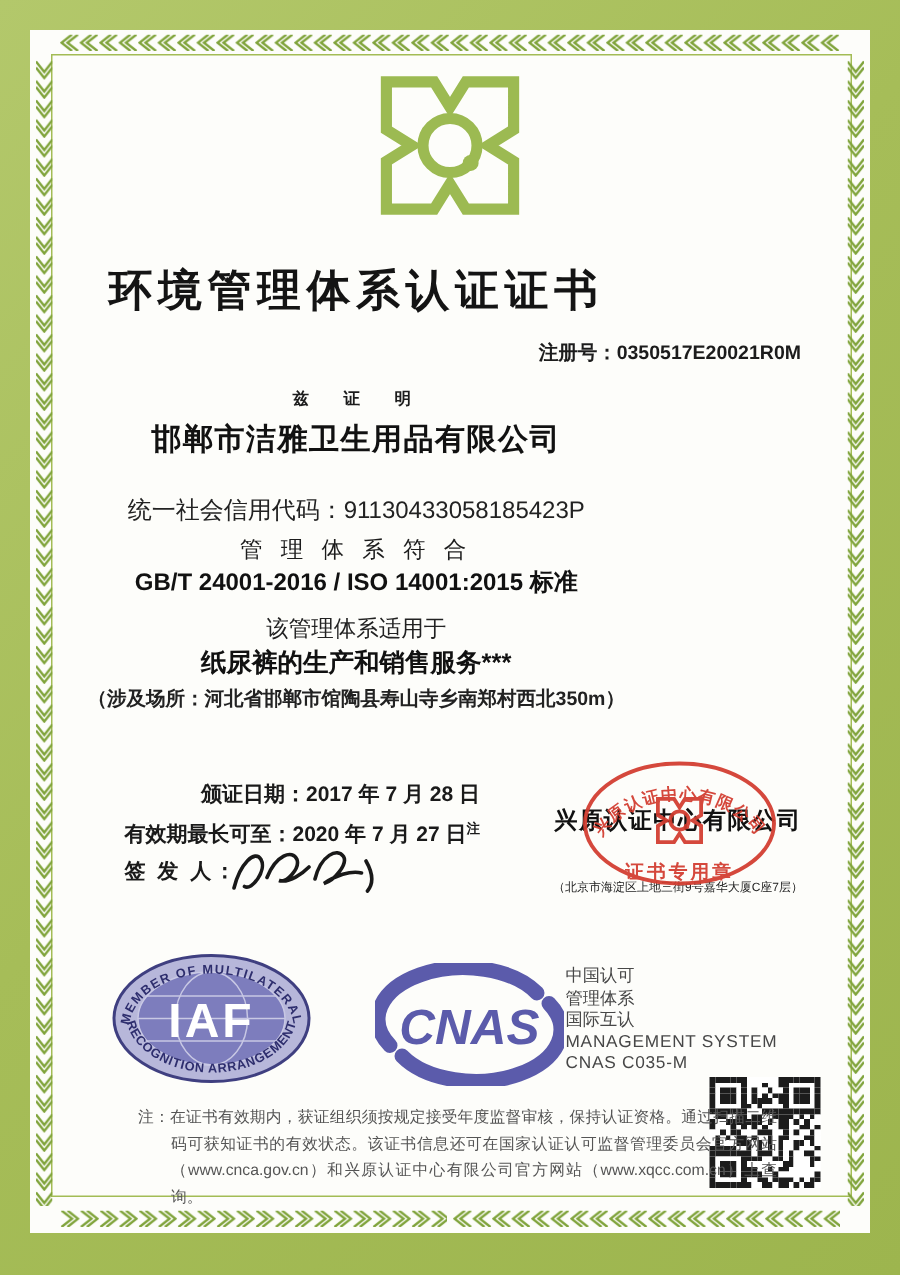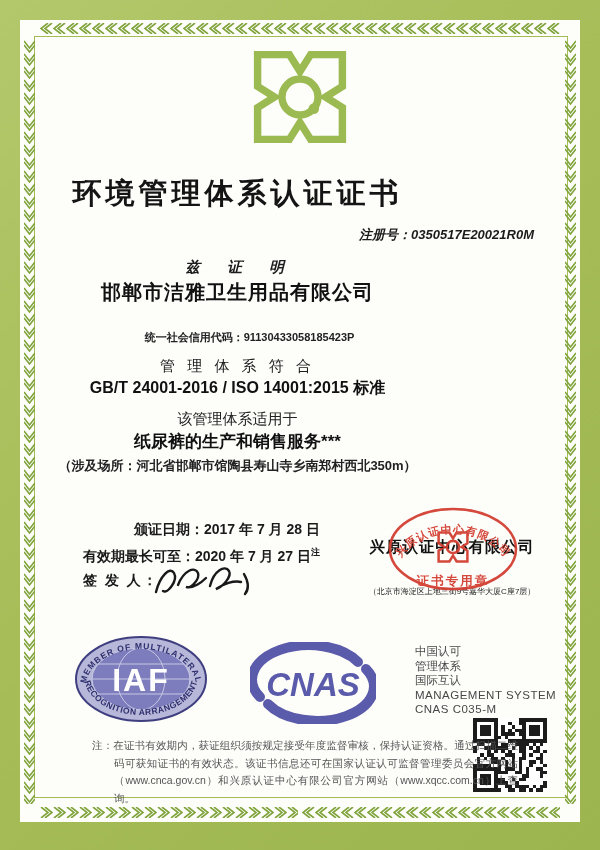--- a/index.html
+++ b/index.html
@@ -12,41 +12,41 @@
   .strip{position:absolute;}
   .strip-top{left:40px;top:23px;width:520px;height:11px;}
   .strip-bottom-l{left:40px;top:807px;width:258px;height:11px;}
   .strip-bottom-r{left:302px;top:807px;width:258px;height:11px;}
   .strip-left{left:24px;top:40px;width:11px;height:764px;}
   .strip-right{left:565px;top:40px;width:11px;height:764px;}
   .abs{position:absolute;}
   .center{left:0;width:475px;text-align:center;}
   .logo-main{left:247px;top:44px;width:106px;height:106px;color:#9cba52;}
   .title{top:174px;font-size:29px;font-weight:bold;letter-spacing:4px;color:#141414;}
-  .regline{top:226px;right:66px;font-size:13px;font-weight:bold;color:#1c1c1c;font-style:italic;}
-  .certify{top:258px;font-size:15px;font-weight:bold;letter-spacing:6px;color:#1c1c1c;font-style:italic;}
+  .regline{top:226px;right:66px;font-size:13px;font-weight:bold;color:#1c1c1c;}
+  .certify{top:258px;font-size:11px;font-weight:bold;letter-spacing:6px;color:#1c1c1c;}
   .company{top:279px;font-size:20px;font-weight:bold;letter-spacing:1px;color:#111;}
   .addr{top:308px;font-size:13.5px;font-weight:bold;color:#222;}
-  .credit{top:330px;font-size:11px;font-weight:bold;color:#222;padding-left:12px;}
+  .credit{top:330px;font-size:16px;font-weight:normal;color:#222;}
   .sysline{top:357px;font-size:15px;font-weight:normal;letter-spacing:4px;color:#1c1c1c;}
   .stdline{top:378px;font-size:16px;font-weight:bold;color:#111;}
   .scopehead{top:410px;font-size:15px;color:#222;}
   .scopetext{top:430px;font-size:17px;font-weight:bold;color:#111;}
   .siteline{top:457px;font-size:13px;font-weight:bold;color:#222;}
   .dates{left:83px;top:518px;font-size:14px;font-weight:bold;color:#1a1a1a;line-height:23px;text-align:right;}
   .dates sup{font-size:9px;}
   .signer{left:83px;top:572px;font-size:14px;font-weight:bold;letter-spacing:2px;color:#1a1a1a;}
   .signature{left:148px;top:558px;width:110px;height:46px;}
   .issuer-name{left:352px;top:537px;width:200px;text-align:center;font-size:15.5px;
         font-weight:bold;letter-spacing:1px;color:#111;}
   .issuer-addr{left:348px;top:586px;width:208px;text-align:center;font-size:8px;color:#222;}
   .seal{left:386px;top:502px;width:134px;height:94px;opacity:.93;}
   .iaf{left:72px;top:634px;width:138px;height:90px;}
   .cnas{left:250px;top:642px;width:126px;height:82px;}
-  .cnas-text{left:415px;top:644px;font-size:11.5px;line-height:14.5px;color:#474747;}
+  .cnas-text{left:377px;top:644px;font-size:11.5px;line-height:14.5px;color:#474747;}
   .cnas-text .en{letter-spacing:.5px;}
   .qr{left:473px;top:718px;width:74px;height:74px;display:grid;
       grid-template-columns:repeat(21,1fr);grid-template-rows:repeat(21,1fr);background:#fff;}
   .qc{background:#fff;} .qc.on{background:#1c1c1c;}
   .note{left:55px;top:737px;width:404px;font-size:10.5px;line-height:17.5px;color:#555;
         padding-left:22px;text-indent:-22px;text-align:justify;margin-left:37px;}
 </style>
 </head>
 <body>
 

